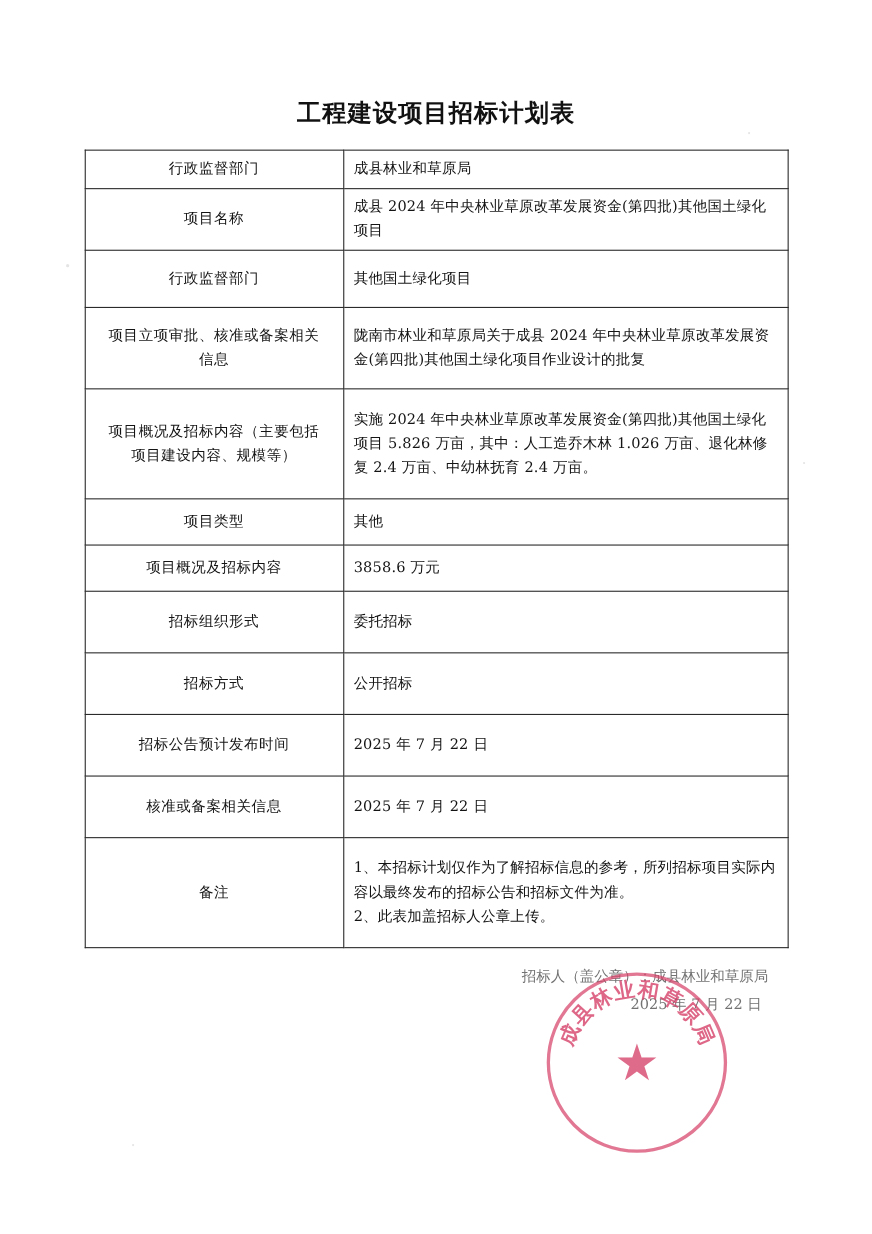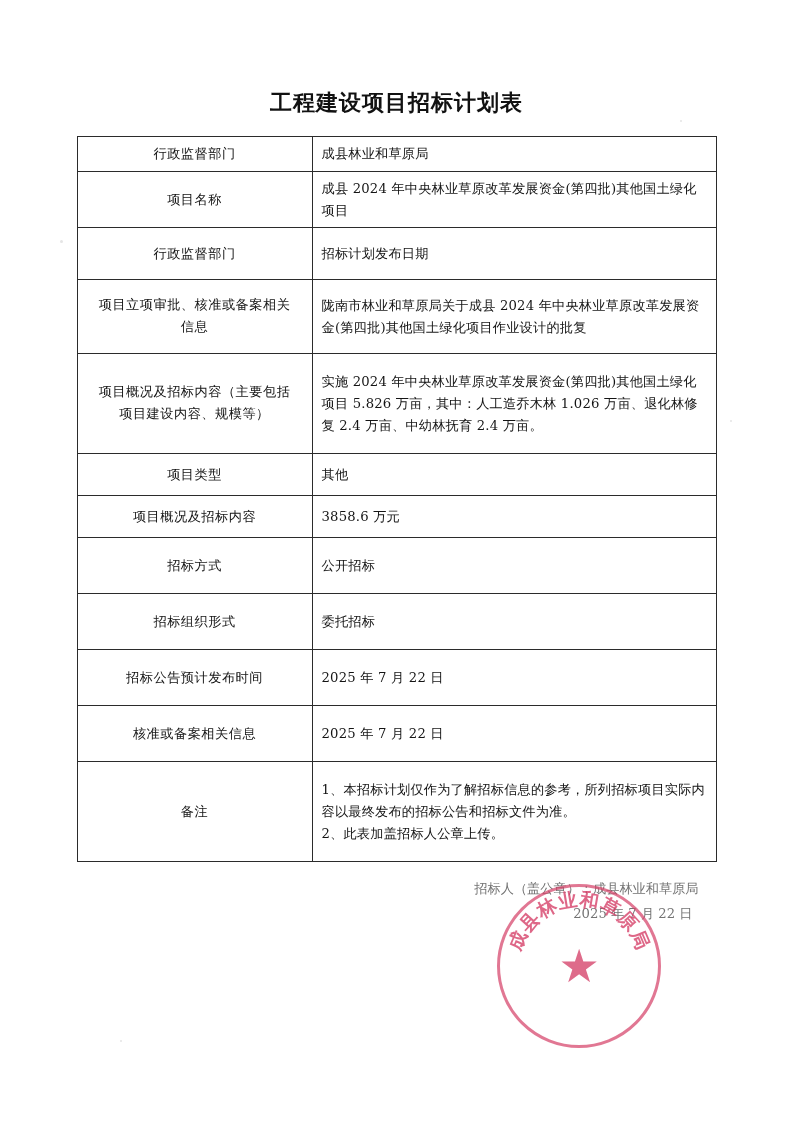--- a/index.html
+++ b/index.html
@@ -144,45 +144,45 @@
       <tr class="row-h1">
         <td class="label">行政监督部门</td>
         <td class="value">成县林业和草原局</td>
       </tr>
       <tr class="row-h2">
         <td class="label">项目名称</td>
         <td class="value">成县 2024 年中央林业草原改革发展资金(第四批)其他国土绿化项目</td>
       </tr>
       <tr class="row-h3">
         <td class="label">行政监督部门</td>
-        <td class="value">招标计划发布日期</td>
+        <td class="value">其他国土绿化项目</td>
       </tr>
       <tr class="row-h4">
         <td class="label multi">项目立项审批、核准或备案相关信息</td>
         <td class="value">陇南市林业和草原局关于成县 2024 年中央林业草原改革发展资金(第四批)其他国土绿化项目作业设计的批复</td>
       </tr>
       <tr class="row-h7">
         <td class="label multi">项目概况及招标内容（主要包括项目建设内容、规模等）</td>
         <td class="value">实施 2024 年中央林业草原改革发展资金(第四批)其他国土绿化项目 5.826 万亩，其中：人工造乔木林 1.026 万亩、退化林修复 2.4 万亩、中幼林抚育 2.4 万亩。</td>
       </tr>
       <tr class="row-h5">
         <td class="label">项目类型</td>
         <td class="value">其他</td>
       </tr>
       <tr class="row-h5">
         <td class="label">项目概况及招标内容</td>
         <td class="value">3858.6 万元</td>
       </tr>
       <tr class="row-h6">
+        <td class="label">招标组织形式</td>
+        <td class="value">委托招标</td>
+      </tr>
+      <tr class="row-h6">
         <td class="label">招标方式</td>
         <td class="value">公开招标</td>
-      </tr>
-      <tr class="row-h6">
-        <td class="label">招标组织形式</td>
-        <td class="value">委托招标</td>
       </tr>
       <tr class="row-h6">
         <td class="label">招标公告预计发布时间</td>
         <td class="value">2025 年 7 月 22 日</td>
       </tr>
       <tr class="row-h6">
         <td class="label">核准或备案相关信息</td>
         <td class="value">2025 年 7 月 22 日</td>
       </tr>
       <tr class="row-h7">

